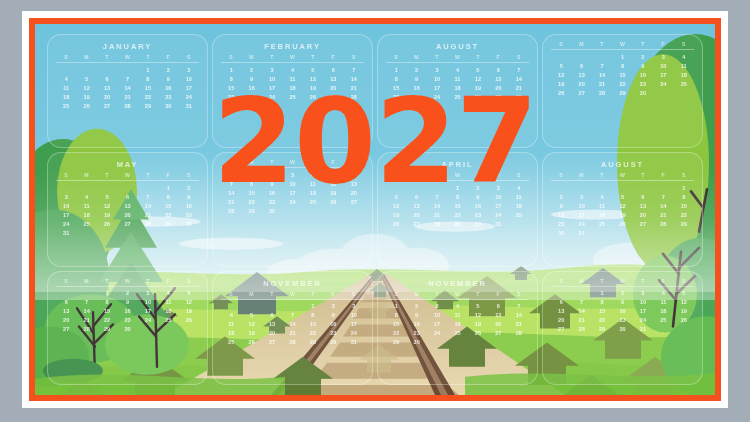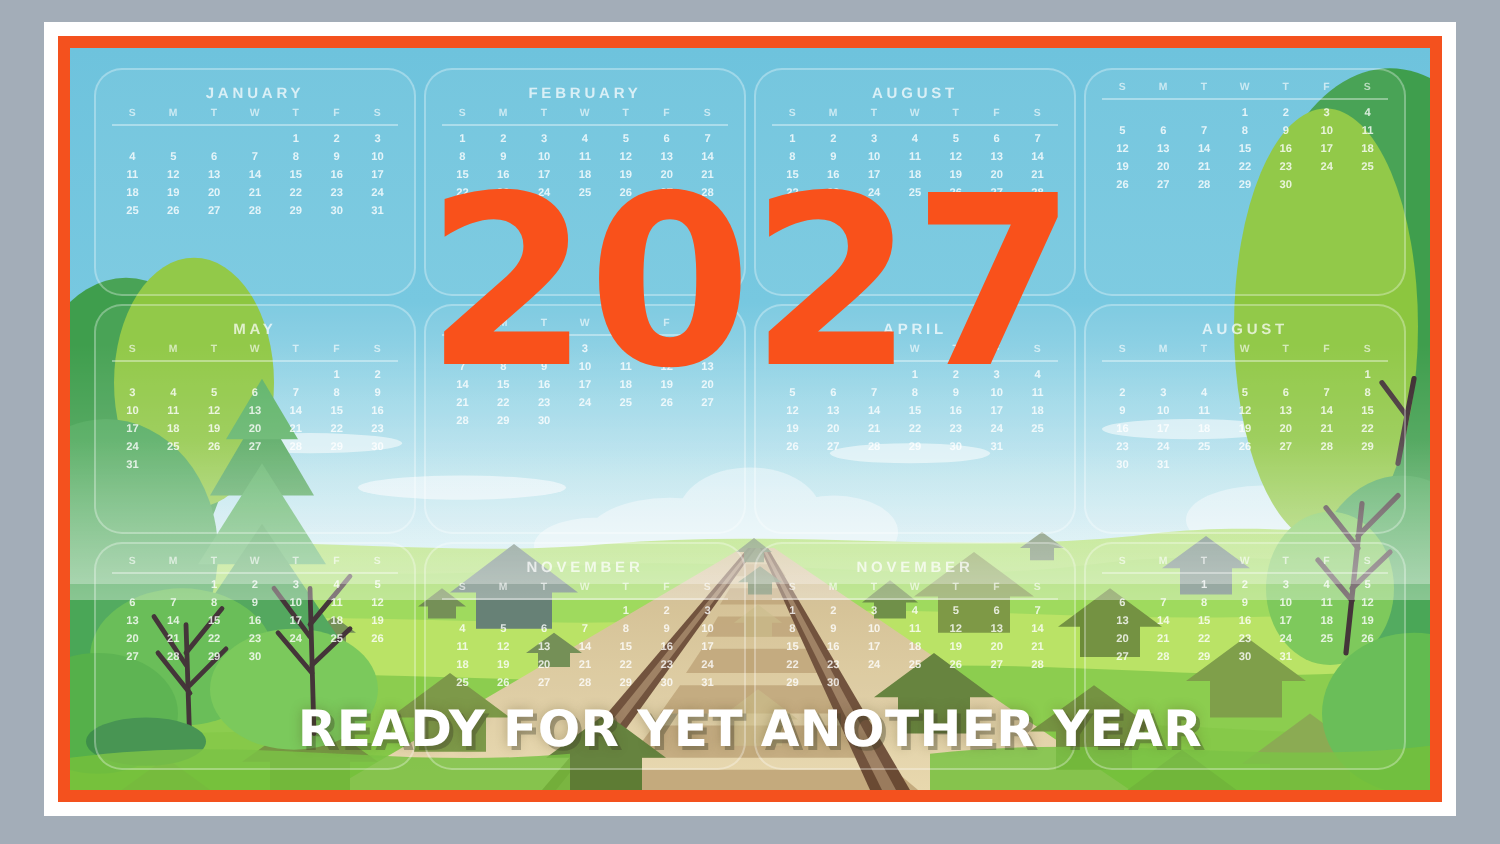--- a/index.html
+++ b/index.html
@@ -821,16 +821,15 @@
             <span>28</span>
             <span>29</span>
             <span>30</span>
             <span>31</span>
           </div>
         </div>
       </div>
 
     <div class="year">2027</div>
 
-    <div class="tagline">READY FOR YET ANOTHER YEAR</div>
 
   </div>
 </div>
 
 </body></html>

